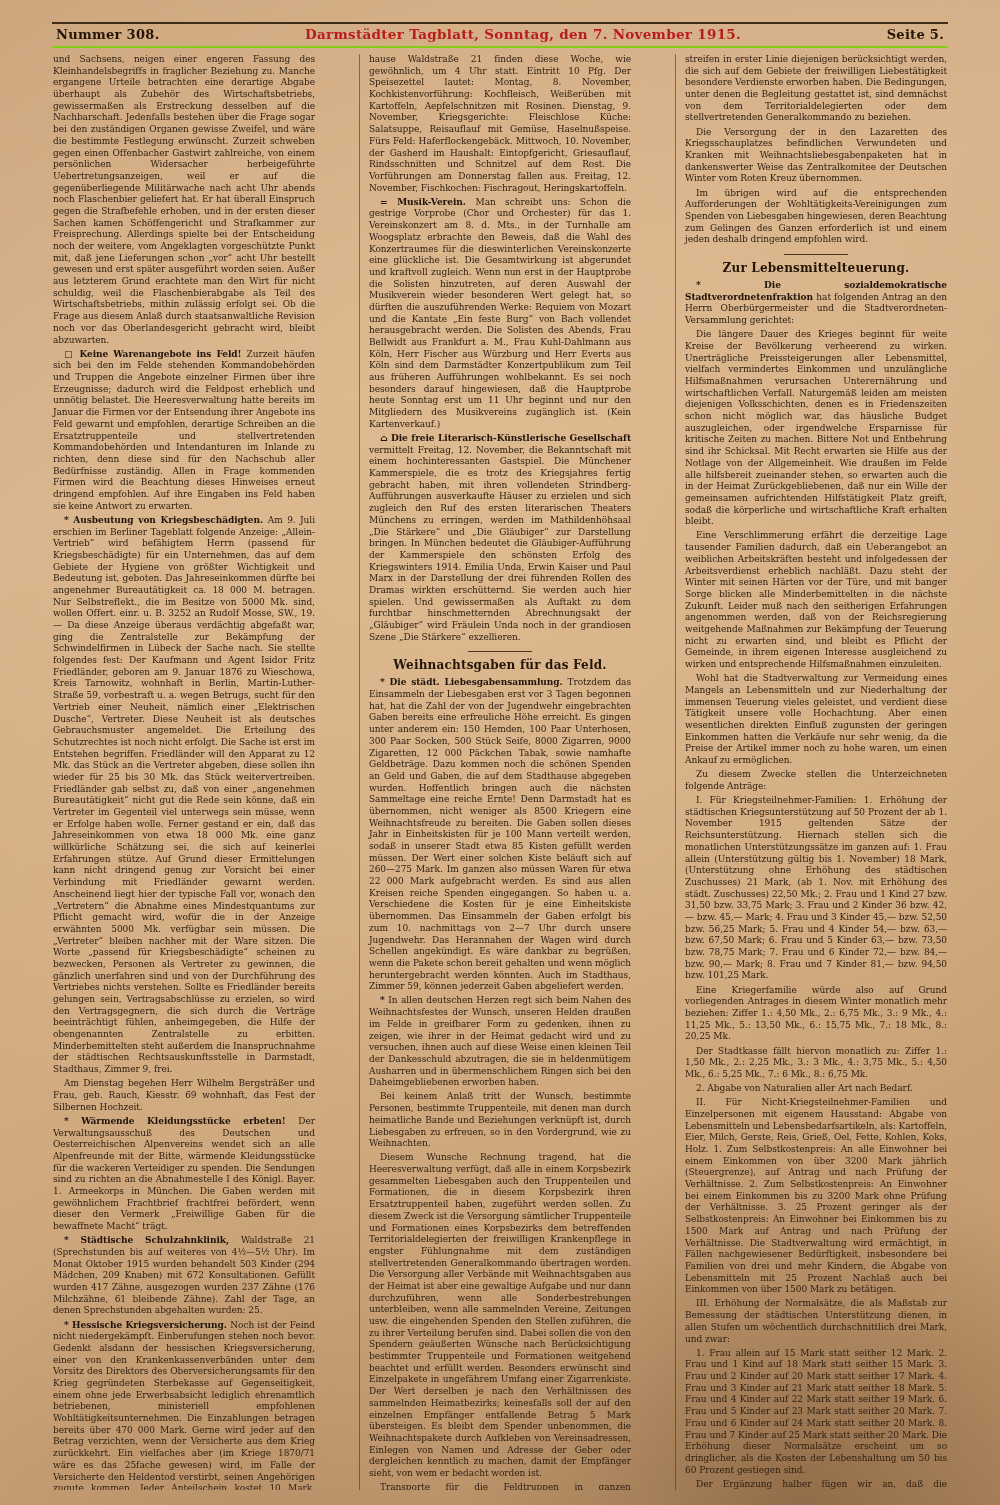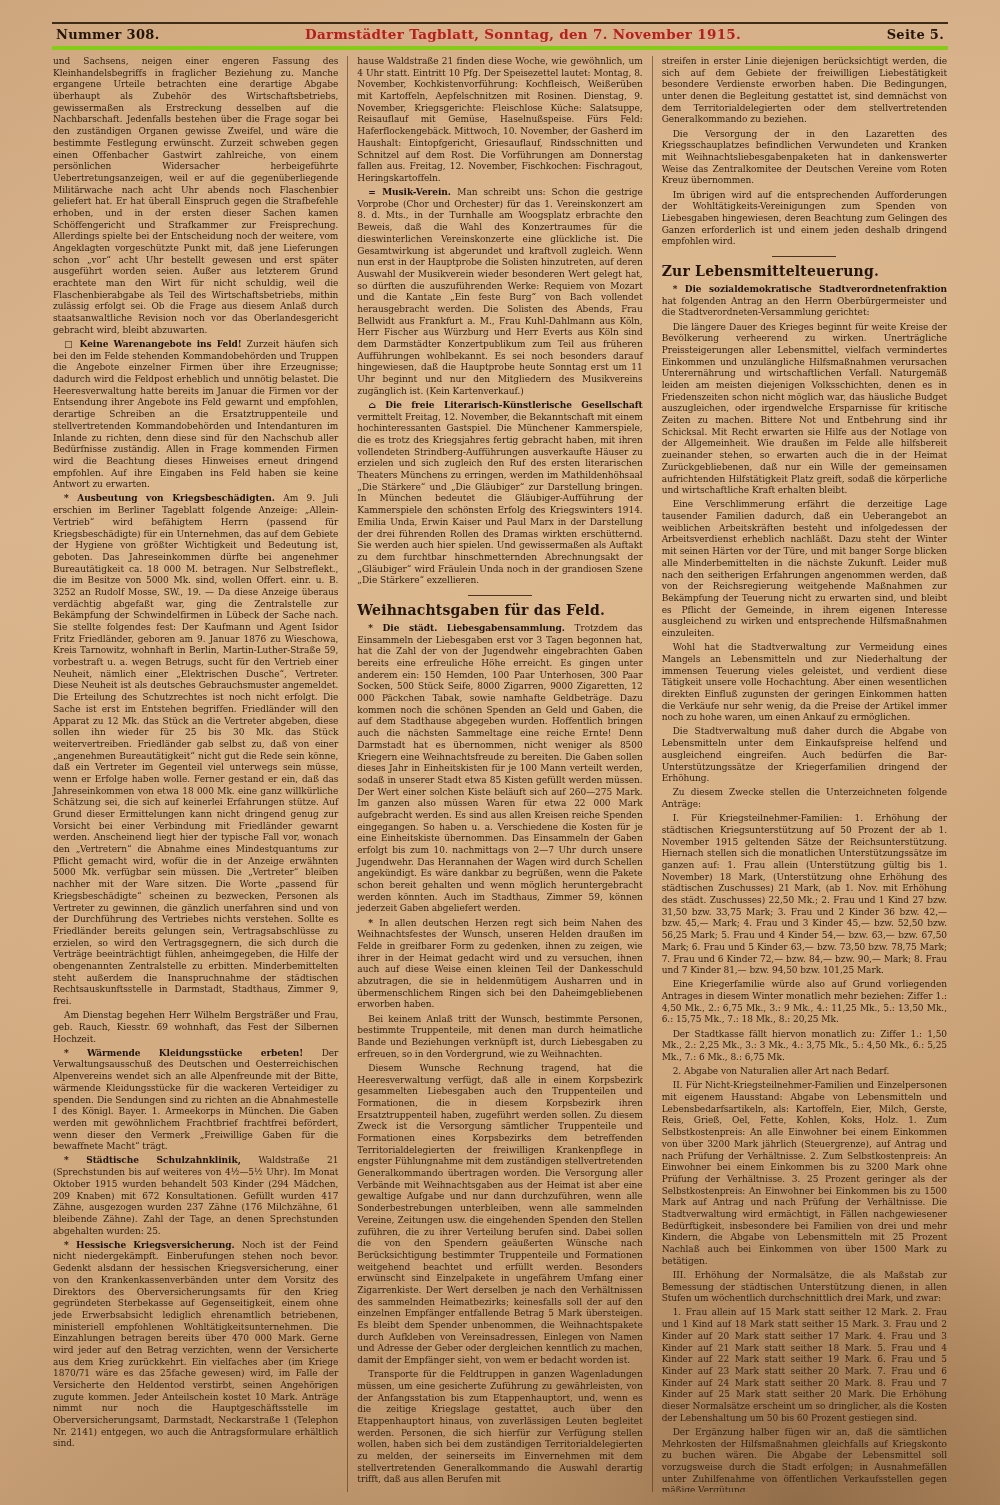--- a/index.html
+++ b/index.html
@@ -9,39 +9,39 @@
     background:
       radial-gradient(ellipse 55% 40% at 80% 100%, rgba(88,58,30,.42), rgba(88,58,30,0) 62%),
       radial-gradient(ellipse 70% 55% at 25% 112%, rgba(116,82,46,.22), rgba(116,82,46,0) 60%),
       radial-gradient(ellipse 90% 70% at 50% 35%, rgba(236,203,160,.35), rgba(236,203,160,0) 75%),
       linear-gradient(158deg, #cda67e 0%, #d8b38b 28%, #d3ac82 55%, #c79e74 84%, #b58c62 100%);
     color:#2f2115;
   }
   .page{position:absolute;inset:0;}
   .masthead{
     margin:22px 52px 0;padding:2px 4px 4px;
-    border-top:2px solid #3f2c18;border-bottom:4px solid #84cc16;
+    border-top:2px solid #3f2c18;border-bottom:2px solid #84cc16;
     display:flex;justify-content:space-between;align-items:baseline;
   }
   .mh-left,.mh-right{font-weight:bold;font-size:13px;color:#241507;letter-spacing:.3px;}
   .mh-center{font-weight:bold;font-size:13.5px;color:#b91c1c;letter-spacing:.3px;}
-  .columns{display:flex;margin:0 52px;padding-top:6px;height:1436px;overflow:hidden;}
+  .columns{display:flex;margin:0 52px;padding-top:6px;height:1436px;overflow:hidden;gap:35px;}
   .col{flex:1 1 0;padding:0 9px;overflow:hidden;}
   .col:first-child{padding-left:1px;}
   .col:last-child{padding-right:1px;}
   .col-mid,.col-right{border-left:1px solid rgba(64,42,22,.55);}
   .para{
     margin:0 0 2.5px;font-size:9px;line-height:1.3;text-align:justify;
     text-indent:11px;color:#302113;letter-spacing:-.05px;
     text-rendering:optimizeLegibility;
   }
   .para.cont{text-indent:0;}
   .para b{color:#20130a;}
   .col-heading{
-    font-size:14px;font-weight:bold;text-align:left;
+    font-size:12px;font-weight:bold;text-align:center;
     margin:3px 0 5px;color:#241609;letter-spacing:.2px;
   }
   .sep{width:64px;margin:8px auto 6px;border-top:1px solid #4a3420;height:0;}
 </style>
 </head>
 <body>
 
 <div class="page">
   <div class="masthead">
     <span class="mh-left">Nummer 308.</span>
@@ -65,29 +65,28 @@
         <div class="sep"></div>
         <h2 class="col-heading">Weihnachtsgaben für das Feld.</h2>
         <p class="para"><b>* Die städt. Liebesgabensammlung. </b>Trotzdem das Einsammeln der Liebesgaben erst vor 3 Tagen begonnen hat, hat die Zahl der von der Jugendwehr eingebrachten Gaben bereits eine erfreuliche Höhe erreicht. Es gingen unter anderem ein: 150 Hemden, 100 Paar Unterhosen, 300 Paar Socken, 500 Stück Seife, 8000 Zigarren, 9000 Zigaretten, 12 000 Päckchen Tabak, sowie namhafte Geldbeträge. Dazu kommen noch die schönen Spenden an Geld und Gaben, die auf dem Stadthause abgegeben wurden. Hoffentlich bringen auch die nächsten Sammeltage eine reiche Ernte! Denn Darmstadt hat es übernommen, nicht weniger als 8500 Kriegern eine Weihnachtsfreude zu bereiten. Die Gaben sollen dieses Jahr in Einheitskisten für je 100 Mann verteilt werden, sodaß in unserer Stadt etwa 85 Kisten gefüllt werden müssen. Der Wert einer solchen Kiste beläuft sich auf 260—275 Mark. Im ganzen also müssen Waren für etwa 22 000 Mark aufgebracht werden. Es sind aus allen Kreisen reiche Spenden eingegangen. So haben u. a. Verschiedene die Kosten für je eine Einheitskiste übernommen. Das Einsammeln der Gaben erfolgt bis zum 10. nachmittags von 2—7 Uhr durch unsere Jugendwehr. Das Herannahen der Wagen wird durch Schellen angekündigt. Es wäre dankbar zu begrüßen, wenn die Pakete schon bereit gehalten und wenn möglich heruntergebracht werden könnten. Auch im Stadthaus, Zimmer 59, können jederzeit Gaben abgeliefert werden.</p>
         <p class="para"><b>* </b>In allen deutschen Herzen regt sich beim Nahen des Weihnachtsfestes der Wunsch, unseren Helden draußen im Felde in greifbarer Form zu gedenken, ihnen zu zeigen, wie ihrer in der Heimat gedacht wird und zu versuchen, ihnen auch auf diese Weise einen kleinen Teil der Dankesschuld abzutragen, die sie in heldenmütigem Ausharren und in übermenschlichem Ringen sich bei den Daheimgebliebenen erworben haben.</p>
         <p class="para">Bei keinem Anlaß tritt der Wunsch, bestimmte Personen, bestimmte Truppenteile, mit denen man durch heimatliche Bande und Beziehungen verknüpft ist, durch Liebesgaben zu erfreuen, so in den Vordergrund, wie zu Weihnachten.</p>
         <p class="para">Diesem Wunsche Rechnung tragend, hat die Heeresverwaltung verfügt, daß alle in einem Korpsbezirk gesammelten Liebesgaben auch den Truppenteilen und Formationen, die in diesem Korpsbezirk ihren Ersatztruppenteil haben, zugeführt werden sollen. Zu diesem Zweck ist die Versorgung sämtlicher Truppenteile und Formationen eines Korpsbezirks dem betreffenden Territorialdelegierten der freiwilligen Krankenpflege in engster Fühlungnahme mit dem zuständigen stellvertretenden Generalkommando übertragen worden. Die Versorgung aller Verbände mit Weihnachtsgaben aus der Heimat ist aber eine gewaltige Aufgabe und nur dann durchzuführen, wenn alle Sonderbestrebungen unterbleiben, wenn alle sammelnden Vereine, Zeitungen usw. die eingehenden Spenden den Stellen zuführen, die zu ihrer Verteilung berufen sind. Dabei sollen die von den Spendern geäußerten Wünsche nach Berücksichtigung bestimmter Truppenteile und Formationen weitgehend beachtet und erfüllt werden. Besonders erwünscht sind Einzelpakete in ungefährem Umfang einer Zigarrenkiste. Der Wert derselben je nach den Verhältnissen des sammelnden Heimatbezirks; keinesfalls soll der auf den einzelnen Empfänger entfallende Betrag 5 Mark übersteigen. Es bleibt dem Spender unbenommen, die Weihnachtspakete durch Aufkleben von Vereinsadressen, Einlegen von Namen und Adresse der Geber oder dergleichen kenntlich zu machen, damit der Empfänger sieht, von wem er bedacht worden ist.</p>
         <p class="para">Transporte für die Feldtruppen in ganzen Wagenladungen müssen, um eine gesicherte Zuführung zu gewährleisten, von der Anfangsstation bis zum Etappenhauptort, und, wenn es die zeitige Kriegslage gestattet, auch über den Etappenhauptort hinaus, von zuverlässigen Leuten begleitet werden. Personen, die sich hierfür zur Verfügung stellen wollen, haben sich bei dem zuständigen Territorialdelegierten zu melden, der seinerseits im Einvernehmen mit dem stellvertretenden Generalkommando die Auswahl derartig trifft, daß aus allen Berufen mit</p>
       </div>
     <div class="col col-right">
         <p class="para cont">streifen in erster Linie diejenigen berücksichtigt werden, die sich auf dem Gebiete der freiwilligen Liebestätigkeit besondere Verdienste erworben haben. Die Bedingungen, unter denen die Begleitung gestattet ist, sind demnächst von dem Territorialdelegierten oder dem stellvertretenden Generalkommando zu beziehen.</p>
-        <p class="para">Die Versorgung der in den Lazaretten des Kriegsschauplatzes befindlichen Verwundeten und Kranken mit Weihnachtsliebesgabenpaketen hat in dankenswerter Weise das Zentralkomitee der Deutschen Vereine vom Roten Kreuz übernommen.</p>
+        <p class="para">Die Versorgung der in den Lazaretten des Kriegsschauplatzes befindlichen Verwundeten und Kranken mit Weihnachtsliebesgabenpaketen hat in dankenswerter Weise das Zentralkomitee der Deutschen Winter vom Roten Kreuz übernommen.</p>
         <p class="para">Im übrigen wird auf die entsprechenden Aufforderungen der Wohltätigkeits-Vereinigungen zum Spenden von Liebesgaben hingewiesen, deren Beachtung zum Gelingen des Ganzen erforderlich ist und einem jeden deshalb dringend empfohlen wird.</p>
         <div class="sep"></div>
         <h2 class="col-heading">Zur Lebensmittelteuerung.</h2>
         <p class="para"><b>* Die sozialdemokratische Stadtverordnetenfraktion </b>hat folgenden Antrag an den Herrn Oberbürgermeister und die Stadtverordneten-Versammlung gerichtet:</p>
         <p class="para">Die längere Dauer des Krieges beginnt für weite Kreise der Bevölkerung verheerend zu wirken. Unerträgliche Preissteigerungen aller Lebensmittel, vielfach vermindertes Einkommen und unzulängliche Hilfsmaßnahmen verursachen Unterernährung und wirtschaftlichen Verfall. Naturgemäß leiden am meisten diejenigen Volksschichten, denen es in Friedenszeiten schon nicht möglich war, das häusliche Budget auszugleichen, oder irgendwelche Ersparnisse für kritische Zeiten zu machen. Bittere Not und Entbehrung sind ihr Schicksal. Mit Recht erwarten sie Hilfe aus der Notlage von der Allgemeinheit. Wie draußen im Felde alle hilfsbereit zueinander stehen, so erwarten auch die in der Heimat Zurückgebliebenen, daß nur ein Wille der gemeinsamen aufrichtenden Hilfstätigkeit Platz greift, sodaß die körperliche und wirtschaftliche Kraft erhalten bleibt.</p>
         <p class="para">Eine Verschlimmerung erfährt die derzeitige Lage tausender Familien dadurch, daß ein Ueberangebot an weiblichen Arbeitskräften besteht und infolgedessen der Arbeitsverdienst erheblich nachläßt. Dazu steht der Winter mit seinen Härten vor der Türe, und mit banger Sorge blicken alle Minderbemittelten in die nächste Zukunft. Leider muß nach den seitherigen Erfahrungen angenommen werden, daß von der Reichsregierung weitgehende Maßnahmen zur Bekämpfung der Teuerung nicht zu erwarten sind, und bleibt es Pflicht der Gemeinde, in ihrem eigenen Interesse ausgleichend zu wirken und entsprechende Hilfsmaßnahmen einzuleiten.</p>
         <p class="para">Wohl hat die Stadtverwaltung zur Vermeidung eines Mangels an Lebensmitteln und zur Niederhaltung der immensen Teuerung vieles geleistet, und verdient diese Tätigkeit unsere volle Hochachtung. Aber einen wesentlichen direkten Einfluß zugunsten der geringen Einkommen hatten die Verkäufe nur sehr wenig, da die Preise der Artikel immer noch zu hohe waren, um einen Ankauf zu ermöglichen.</p>
-        <p class="para">Die Stadtverwaltung muß daher durch die Abgabe von Lebensmitteln unter dem Einkaufspreise helfend und ausgleichend eingreifen. Auch bedürfen die Bar-Unterstützungssätze der Kriegerfamilien dringend der Erhöhung.</p>
         <p class="para">Zu diesem Zwecke stellen die Unterzeichneten folgende Anträge:</p>
         <p class="para">I. Für Kriegsteilnehmer-Familien: 1. Erhöhung der städtischen Kriegsunterstützung auf 50 Prozent der ab 1. November 1915 geltenden Sätze der Reichsunterstützung. Hiernach stellen sich die monatlichen Unterstützungssätze im ganzen auf: 1. Frau allein (Unterstützung gültig bis 1. November) 18 Mark, (Unterstützung ohne Erhöhung des städtischen Zuschusses) 21 Mark, (ab 1. Nov. mit Erhöhung des städt. Zuschusses) 22,50 Mk.; 2. Frau und 1 Kind 27 bzw. 31,50 bzw. 33,75 Mark; 3. Frau und 2 Kinder 36 bzw. 42,— bzw. 45,— Mark; 4. Frau und 3 Kinder 45,— bzw. 52,50 bzw. 56,25 Mark; 5. Frau und 4 Kinder 54,— bzw. 63,— bzw. 67,50 Mark; 6. Frau und 5 Kinder 63,— bzw. 73,50 bzw. 78,75 Mark; 7. Frau und 6 Kinder 72,— bzw. 84,— bzw. 90,— Mark; 8. Frau und 7 Kinder 81,— bzw. 94,50 bzw. 101,25 Mark.</p>
         <p class="para">Eine Kriegerfamilie würde also auf Grund vorliegenden Antrages in diesem Winter monatlich mehr beziehen: Ziffer 1.: 4,50 Mk., 2.: 6,75 Mk., 3.: 9 Mk., 4.: 11,25 Mk., 5.: 13,50 Mk., 6.: 15,75 Mk., 7.: 18 Mk., 8.: 20,25 Mk.</p>
         <p class="para">Der Stadtkasse fällt hiervon monatlich zu: Ziffer 1.: 1,50 Mk., 2.: 2,25 Mk., 3.: 3 Mk., 4.: 3,75 Mk., 5.: 4,50 Mk., 6.: 5,25 Mk., 7.: 6 Mk., 8.: 6,75 Mk.</p>
         <p class="para">2. Abgabe von Naturalien aller Art nach Bedarf.</p>
         <p class="para">II. Für Nicht-Kriegsteilnehmer-Familien und Einzelpersonen mit eigenem Hausstand: Abgabe von Lebensmitteln und Lebensbedarfsartikeln, als: Kartoffeln, Eier, Milch, Gerste, Reis, Grieß, Oel, Fette, Kohlen, Koks, Holz. 1. Zum Selbstkostenpreis: An alle Einwohner bei einem Einkommen von über 3200 Mark jährlich (Steuergrenze), auf Antrag und nach Prüfung der Verhältnisse. 2. Zum Selbstkostenpreis: An Einwohner bei einem Einkommen bis zu 3200 Mark ohne Prüfung der Verhältnisse. 3. 25 Prozent geringer als der Selbstkostenpreis: An Einwohner bei Einkommen bis zu 1500 Mark auf Antrag und nach Prüfung der Verhältnisse. Die Stadtverwaltung wird ermächtigt, in Fällen nachgewiesener Bedürftigkeit, insbesondere bei Familien von drei und mehr Kindern, die Abgabe von Lebensmitteln mit 25 Prozent Nachlaß auch bei Einkommen von über 1500 Mark zu betätigen.</p>
         <p class="para">III. Erhöhung der Normalsätze, die als Maßstab zur Bemessung der städtischen Unterstützung dienen, in allen Stufen um wöchentlich durchschnittlich drei Mark, und zwar:</p>
         <p class="para">1. Frau allein auf 15 Mark statt seither 12 Mark. 2. Frau und 1 Kind auf 18 Mark statt seither 15 Mark. 3. Frau und 2 Kinder auf 20 Mark statt seither 17 Mark. 4. Frau und 3 Kinder auf 21 Mark statt seither 18 Mark. 5. Frau und 4 Kinder auf 22 Mark statt seither 19 Mark. 6. Frau und 5 Kinder auf 23 Mark statt seither 20 Mark. 7. Frau und 6 Kinder auf 24 Mark statt seither 20 Mark. 8. Frau und 7 Kinder auf 25 Mark statt seither 20 Mark. Die Erhöhung dieser Normalsätze erscheint um so dringlicher, als die Kosten der Lebenshaltung um 50 bis 60 Prozent gestiegen sind.</p>
         <p class="para">Der Ergänzung halber fügen wir an, daß die sämtlichen Mehrkosten der Hilfsmaßnahmen gleichfalls auf Kriegskonto zu buchen wären. Die Abgabe der Lebensmittel soll vorzugsweise durch die Stadt erfolgen; in Ausnahmefällen unter Zuhilfenahme von öffentlichen Verkaufsstellen gegen mäßige Vergütung.</p>
       </div>

